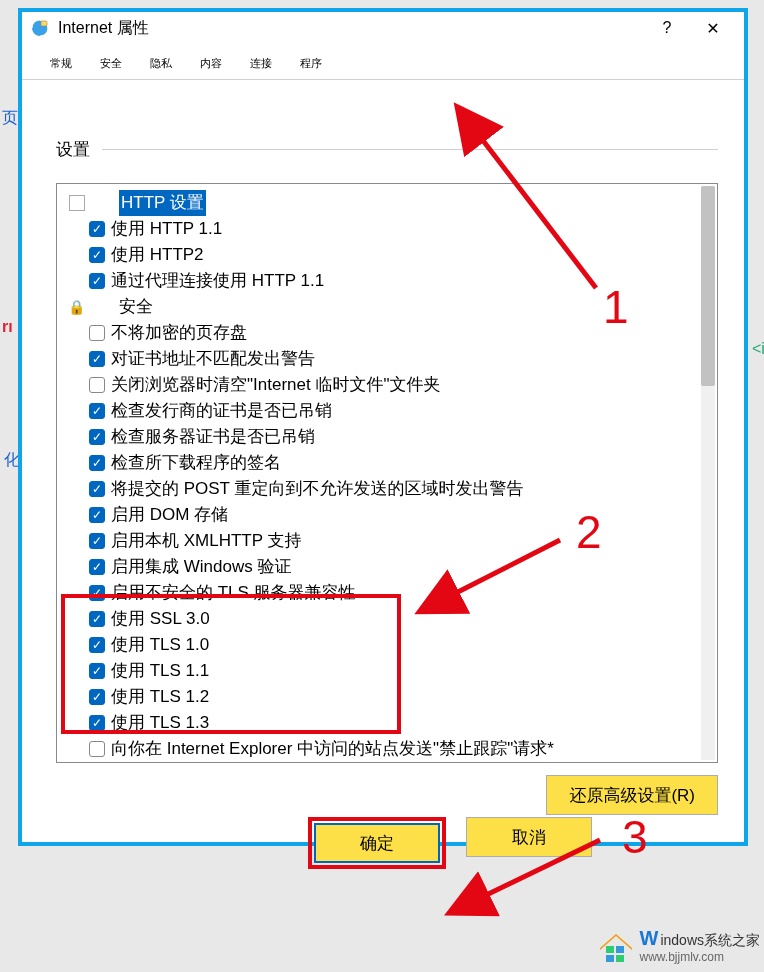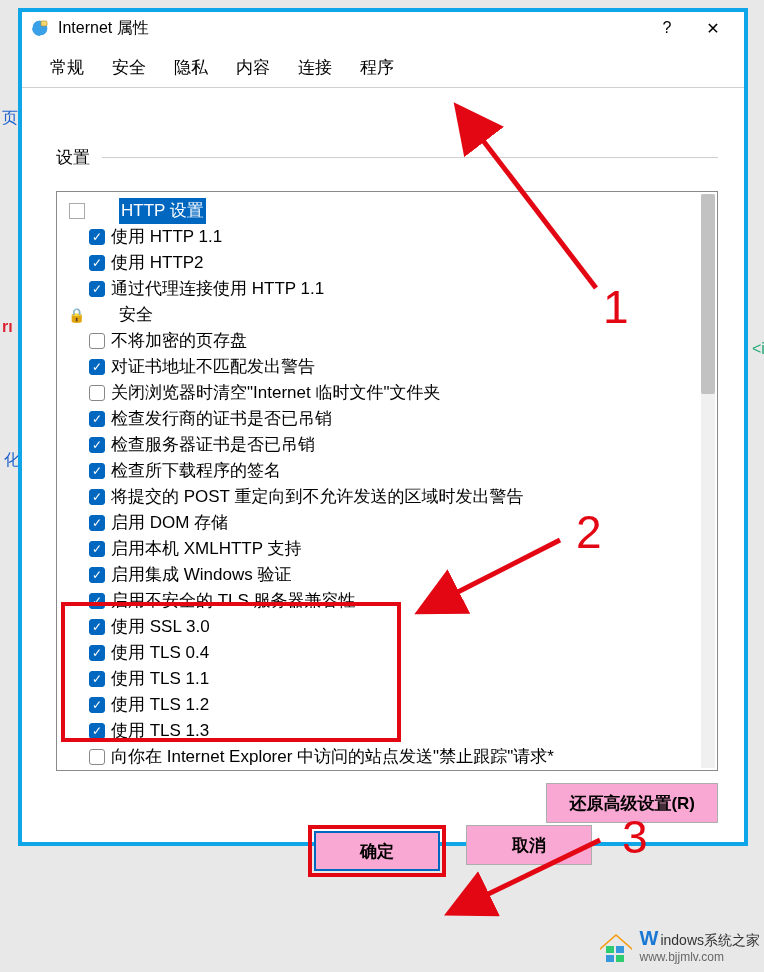--- a/index.html
+++ b/index.html
@@ -42,21 +42,21 @@
     font-size: 16px; color: #000;
     cursor: pointer;
   }
   .tabs {
     display: flex;
     padding: 4px 14px 0 14px;
     border-bottom: 1px solid #d0d0d0;
   }
   .tab {
     padding: 8px 14px;
-    font-size: 17px;
+    font-size: 11px;
     cursor: pointer;
     position: relative;
   }
   .tab.active {
     background: #ffffff;
   }
   .tab.highlight {
     border: 4px solid #e30613;
   }
   .content {
@@ -147,25 +147,25 @@
     pointer-events: none;
   }
   .restore-row {
     display: flex;
     justify-content: flex-end;
     margin-top: 12px;
   }
   .btn {
     height: 40px;
     border: 1px solid #adadad;
-    background: #f9a8d4;
+    background: #fde047;
     font-size: 17px;
     padding: 0 22px;
     cursor: pointer;
-    display: inline-flex; align-items: center; justify-content: center; font-weight: bold;
+    display: inline-flex; align-items: center; justify-content: center;
   }
   .dialog-buttons {
     display: flex;
     gap: 20px;
     justify-content: center;
     padding: 2px 0 14px 280px;
   }
   .ok-btn-wrap {
     border: 4px solid #e30613;
     padding: 2px;
@@ -303,21 +303,21 @@
           <div class="tree-node lvl1">
             <span class="checkbox checked"></span>
             <span>启用不安全的 TLS 服务器兼容性</span>
           </div>
           <div class="tree-node lvl1">
             <span class="checkbox checked"></span>
             <span>使用 SSL 3.0</span>
           </div>
           <div class="tree-node lvl1">
             <span class="checkbox checked"></span>
-            <span>使用 TLS 0.4</span>
+            <span>使用 TLS 1.0</span>
           </div>
           <div class="tree-node lvl1">
             <span class="checkbox checked"></span>
             <span>使用 TLS 1.1</span>
           </div>
           <div class="tree-node lvl1">
             <span class="checkbox checked"></span>
             <span>使用 TLS 1.2</span>
           </div>
           <div class="tree-node lvl1">

